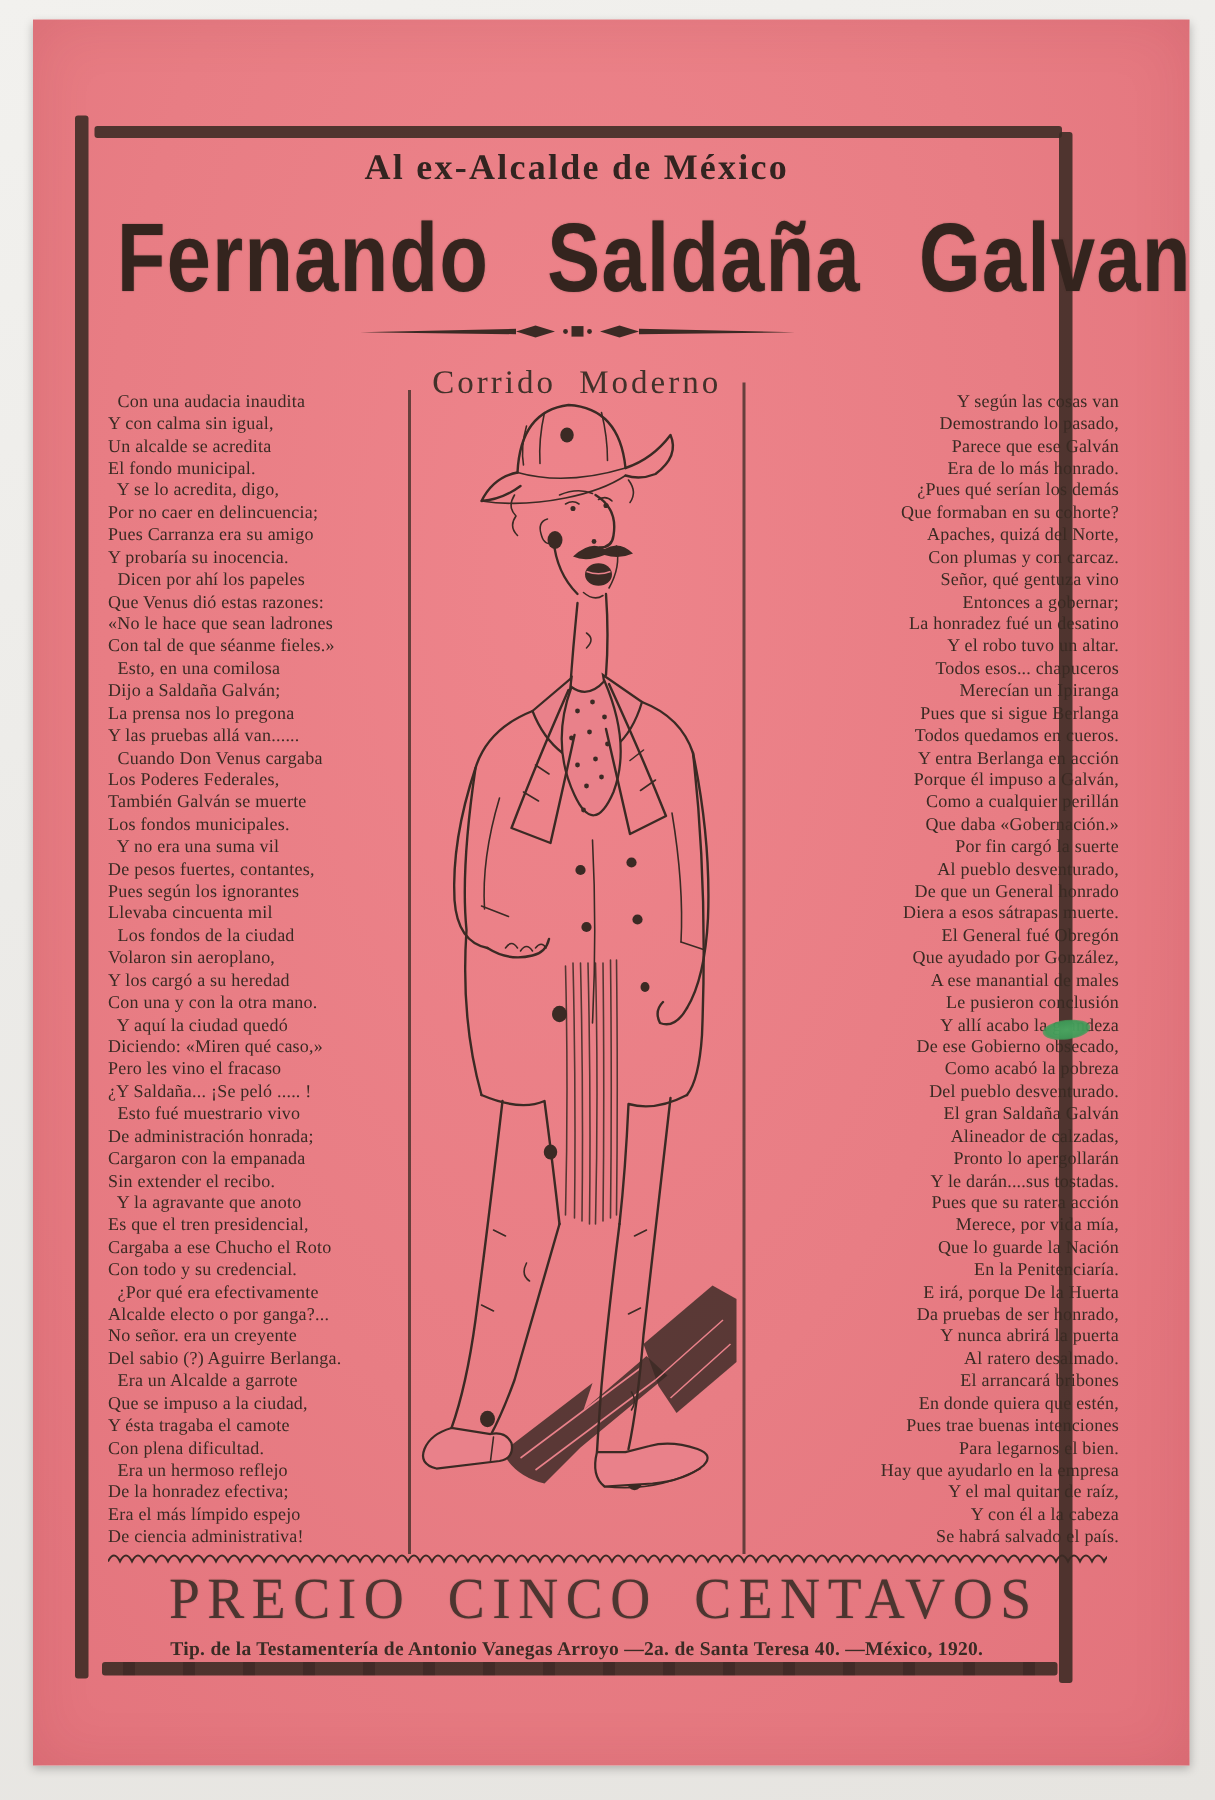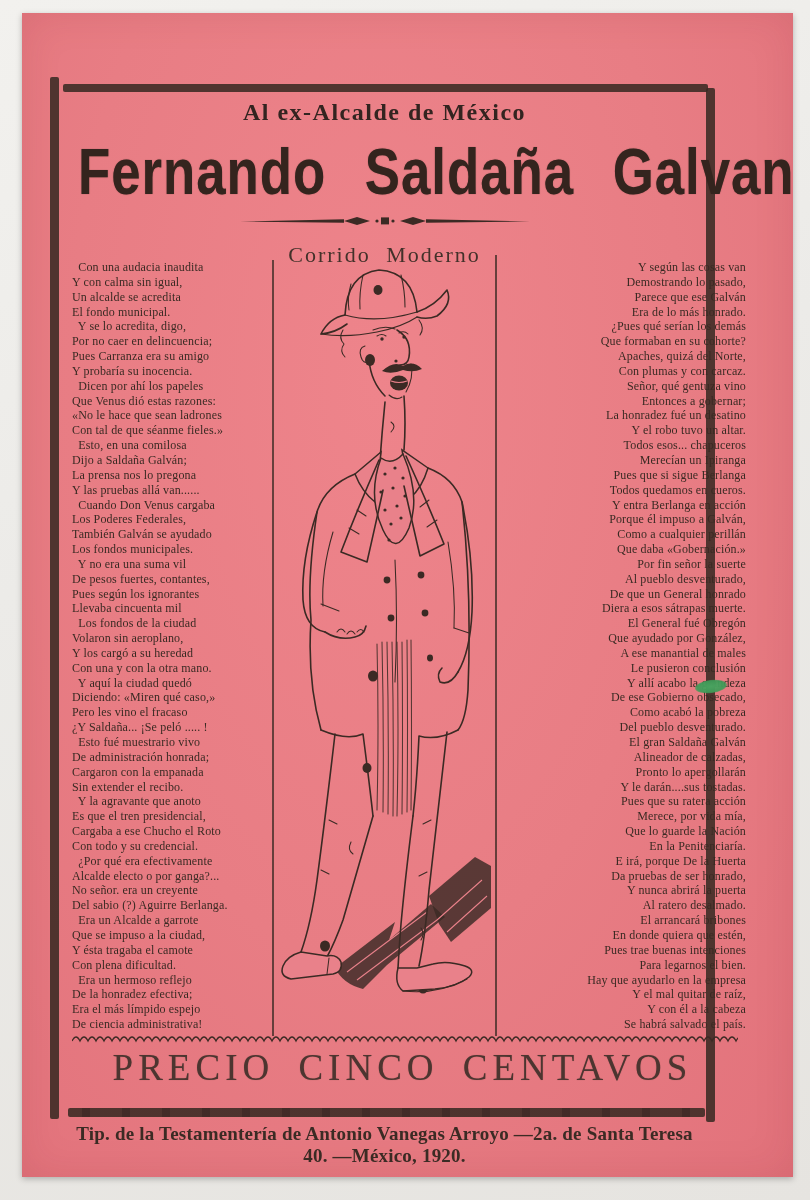--- a/index.html
+++ b/index.html
@@ -54,21 +54,21 @@
   .illustration{position:absolute;left:255px;top:247px;width:215px;height:775px;}
   .wavy{position:absolute;left:50px;top:1020px;}
   .price{
     position:absolute;left:41px;top:1032px;width:643px;text-align:center;
     font-size:37px;letter-spacing:5px;word-spacing:10px;color:#40302a;
     transform:translateX(18px) scale(1,1.05);opacity:.92;
     text-shadow:0 0 1px rgba(64,48,42,.4);
   }
   .imprint{
     position:absolute;left:41px;top:1078px;width:643px;text-align:center;
-    font-size:19px;font-weight:bold;letter-spacing:.2px;color:#3b2b24;margin-top:32px;
+    font-size:13px;font-weight:bold;letter-spacing:.2px;color:#3b2b24;
   }
   .green-mark{
     position:absolute;left:673px;top:667px;width:32px;height:13px;
     background:radial-gradient(ellipse at 50% 50%, #4aa862 0%, var(--green) 60%, rgba(63,155,88,0) 100%);
     border-radius:50%;transform:rotate(-7deg);opacity:.95;
   }
   svg .ln{fill:none;stroke:#3b2a24;stroke-width:1.6;stroke-linecap:round;stroke-linejoin:round;}
   svg .thin{stroke-width:1.05;}
   svg .fillink{fill:#3b2a24;stroke:none;}
   svg .paperfill{fill:#e9818a;stroke:#3b2a24;stroke-width:1.5;}
@@ -112,21 +112,21 @@
       <div class="vl">  Dicen por ahí los papeles</div>
       <div class="vl">Que Venus dió estas razones:</div>
       <div class="vl">«No le hace que sean ladrones</div>
       <div class="vl">Con tal de que séanme fieles.»</div>
       <div class="vl">  Esto, en una comilosa</div>
       <div class="vl">Dijo a Saldaña Galván;</div>
       <div class="vl">La prensa nos lo pregona</div>
       <div class="vl">Y las pruebas allá van......</div>
       <div class="vl">  Cuando Don Venus cargaba</div>
       <div class="vl">Los Poderes Federales,</div>
-      <div class="vl">También Galván se ayudado</div>
+      <div class="vl">También Galván se muerte</div>
       <div class="vl">Los fondos municipales.</div>
       <div class="vl">  Y no era una suma vil</div>
       <div class="vl">De pesos fuertes, contantes,</div>
       <div class="vl">Pues según los ignorantes</div>
       <div class="vl">Llevaba cincuenta mil</div>
       <div class="vl">  Los fondos de la ciudad</div>
       <div class="vl">Volaron sin aeroplano,</div>
       <div class="vl">Y los cargó a su heredad</div>
       <div class="vl">Con una y con la otra mano.</div>
       <div class="vl">  Y aquí la ciudad quedó</div>
@@ -168,21 +168,21 @@
       <div class="vl">La honradez fué un desatino</div>
       <div class="vl">Y el robo tuvo un altar.</div>
       <div class="vl">  Todos esos... chapuceros</div>
       <div class="vl">Merecían un Ipiranga</div>
       <div class="vl">Pues que si sigue Berlanga</div>
       <div class="vl">Todos quedamos en cueros.</div>
       <div class="vl">  Y entra Berlanga en acción</div>
       <div class="vl">Porque él impuso a Galván,</div>
       <div class="vl">Como a cualquier perillán</div>
       <div class="vl">Que daba «Gobernación.»</div>
-      <div class="vl">  Por fin señor la suerte</div>
+      <div class="vl">  Por fin cargó la suerte</div>
       <div class="vl">Al pueblo desventurado,</div>
       <div class="vl">De que un General honrado</div>
       <div class="vl">Diera a esos sátrapas muerte.</div>
       <div class="vl">  El General fué Obregón</div>
       <div class="vl">Que ayudado por González,</div>
       <div class="vl">A ese manantial de males</div>
       <div class="vl">Le pusieron conclusión</div>
       <div class="vl">  Y allí acabo la grandeza</div>
       <div class="vl">De ese Gobierno obsecado,</div>
       <div class="vl">Como acabó la pobreza</div>

